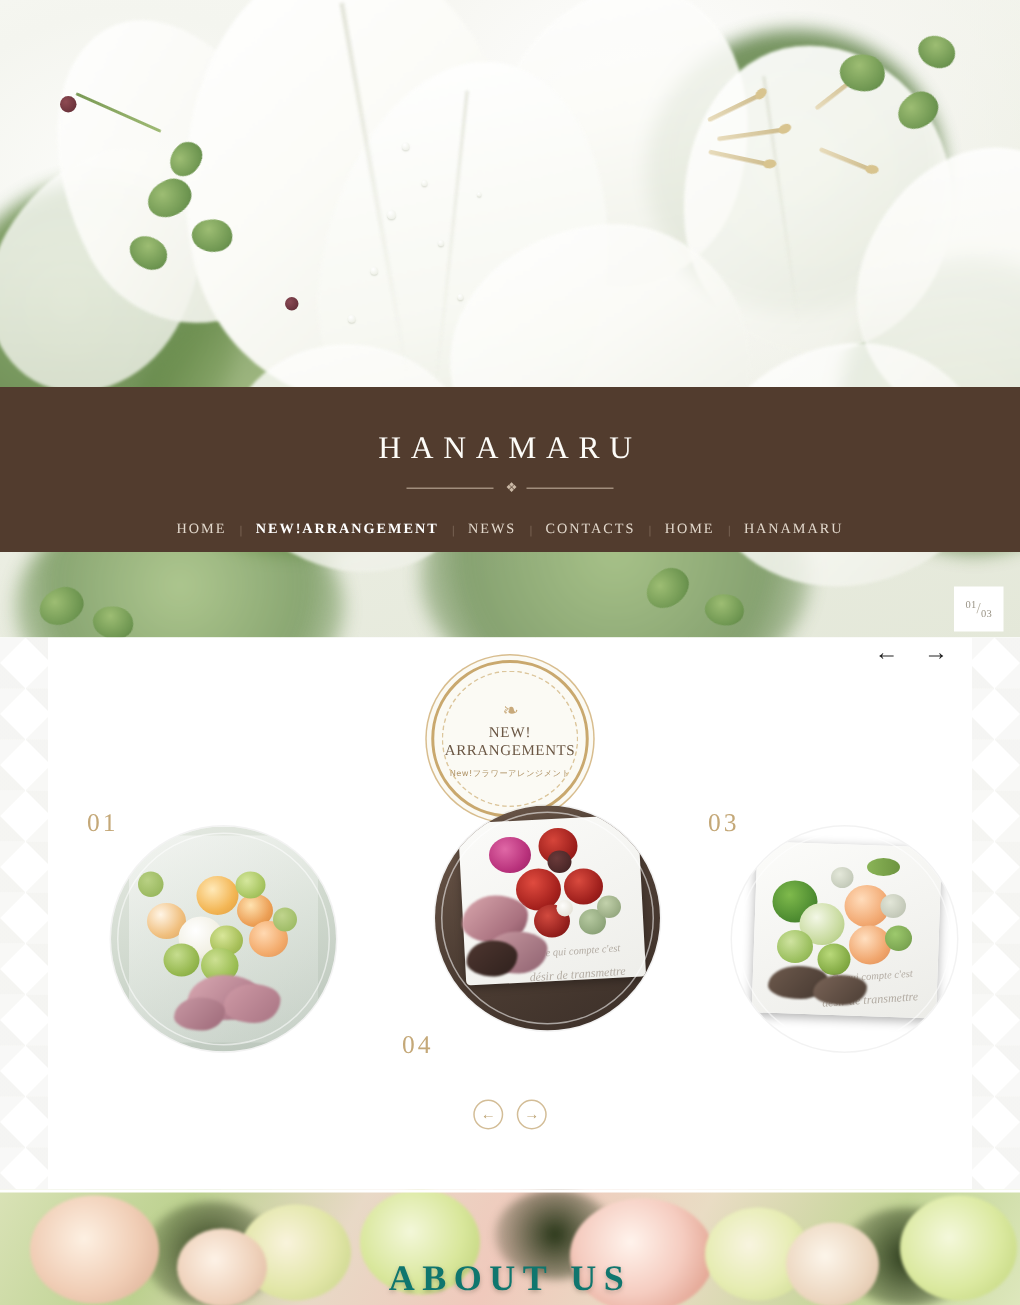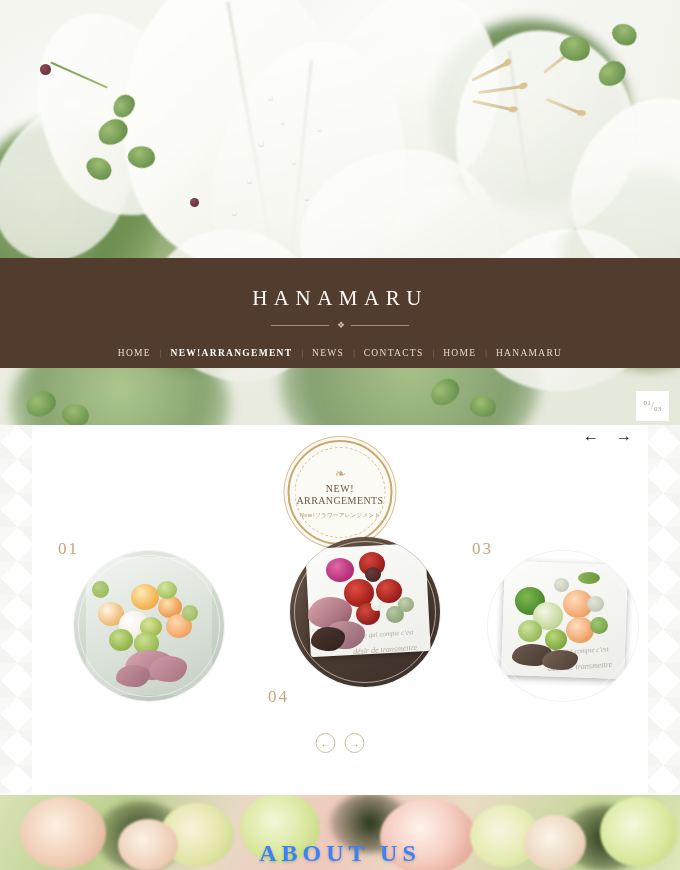--- a/index.html
+++ b/index.html
@@ -232,21 +232,21 @@
   .about {
     position:absolute; left:0; top:793px; width:680px; height:77px; overflow:hidden;
   }
   .about-bg { position:absolute; inset:0;
     background:linear-gradient(120deg,#d9e2b6 0%,#bcd18f 18%,#e8d9c6 34%,#f0c9bc 50%,#e9dcc4 66%,#c3d596 84%,#dde7bc 100%);
   }
   .rose { position:absolute; border-radius:50%; filter:blur(1px); }
   .about-dark { position:absolute; border-radius:50%; filter:blur(3px); }
   .about-title {
     position:absolute; left:0; right:0; top:47px; text-align:center;
-    color:#3b82f6; font-size:24px; letter-spacing:5px;
+    color:#0f766e; font-size:24px; letter-spacing:5px;
     font-family:"Liberation Serif", serif;
     text-shadow:0 1px 3px rgba(90,80,60,.35);
   }
   .about-sep { position:absolute; left:0; top:0; width:680px; height:2px; background:#ffffff; z-index:5; }
 </style>
 </head>
 <body>
 
 <div id="page">
 

